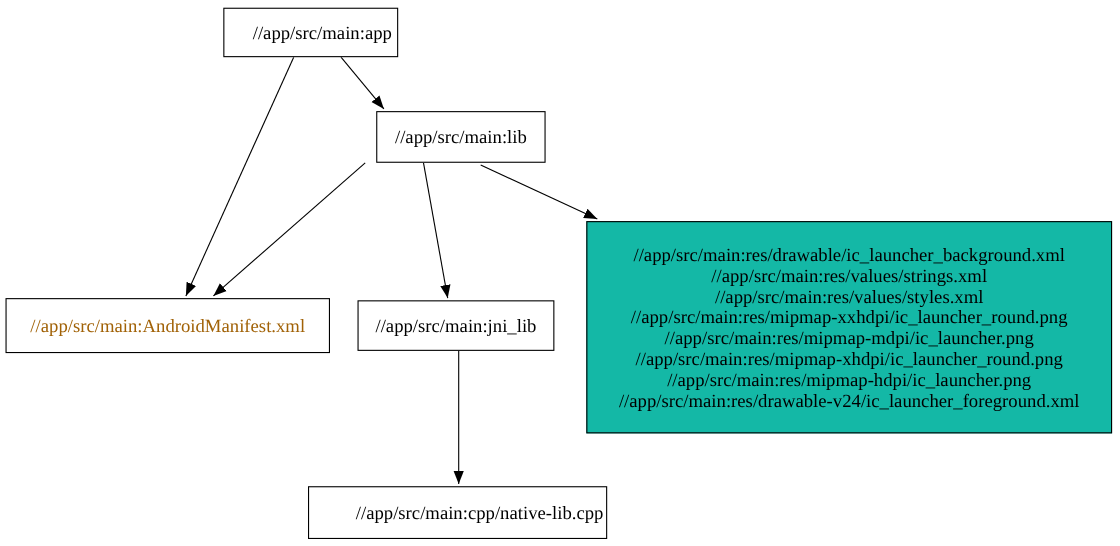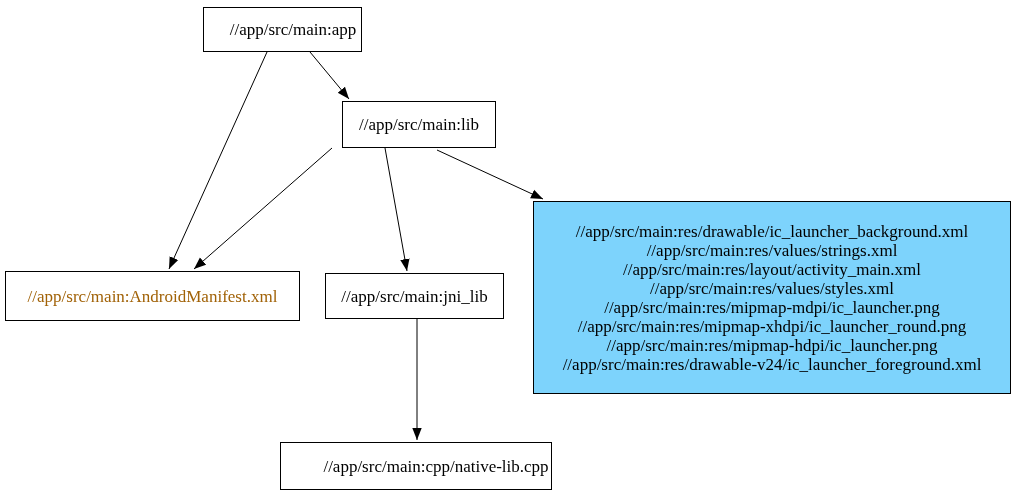--- a/index.html
+++ b/index.html
@@ -66,25 +66,25 @@
     </div>
     <div class="node" style="left: 302px; top: 101px; width: 154px; height: 47px; border-color: rgb(0, 0, 0); background: rgb(255, 255, 255); color: rgb(0, 0, 0); margin-left: 40px;">
       <div class="line">//app/src/main:lib</div>
     </div>
     <div class="node" style="left: 5px; top: 271px; width: 295px; height: 50px; border-color: rgb(0, 0, 0); background: rgb(255, 255, 255); color: #a16207;">
       <div class="line">//app/src/main:AndroidManifest.xml</div>
     </div>
     <div class="node" style="left: 325px; top: 273px; width: 179px; height: 46px; border-color: rgb(0, 0, 0); background: rgb(255, 255, 255); color: rgb(0, 0, 0);">
       <div class="line">//app/src/main:jni_lib</div>
     </div>
-    <div class="node" style="left: 533px; top: 201px; width: 478px; height: 193px; border-color: rgb(0, 0, 0); background: #7dd3fc; color: rgb(0, 0, 0);">
+    <div class="node" style="left: 533px; top: 201px; width: 478px; height: 193px; border-color: rgb(0, 0, 0); background: #14b8a6; color: rgb(0, 0, 0);">
       <div class="line">//app/src/main:res/drawable/ic_launcher_background.xml</div>
       <div class="line">//app/src/main:res/values/strings.xml</div>
-      <div class="line">//app/src/main:res/layout/activity_main.xml</div>
       <div class="line">//app/src/main:res/values/styles.xml</div>
+      <div class="line">//app/src/main:res/mipmap-xxhdpi/ic_launcher_round.png</div>
       <div class="line">//app/src/main:res/mipmap-mdpi/ic_launcher.png</div>
       <div class="line">//app/src/main:res/mipmap-xhdpi/ic_launcher_round.png</div>
       <div class="line">//app/src/main:res/mipmap-hdpi/ic_launcher.png</div>
       <div class="line">//app/src/main:res/drawable-v24/ic_launcher_foreground.xml</div>
     </div>
     <div class="node" style="left: 280px; top: 442px; width: 272px; height: 48px; border-color: rgb(0, 0, 0); background: rgb(255, 255, 255); color: rgb(0, 0, 0); padding-left: 40px;">
       <div class="line">//app/src/main:cpp/native-lib.cpp</div>
     </div>
   </div>
 

